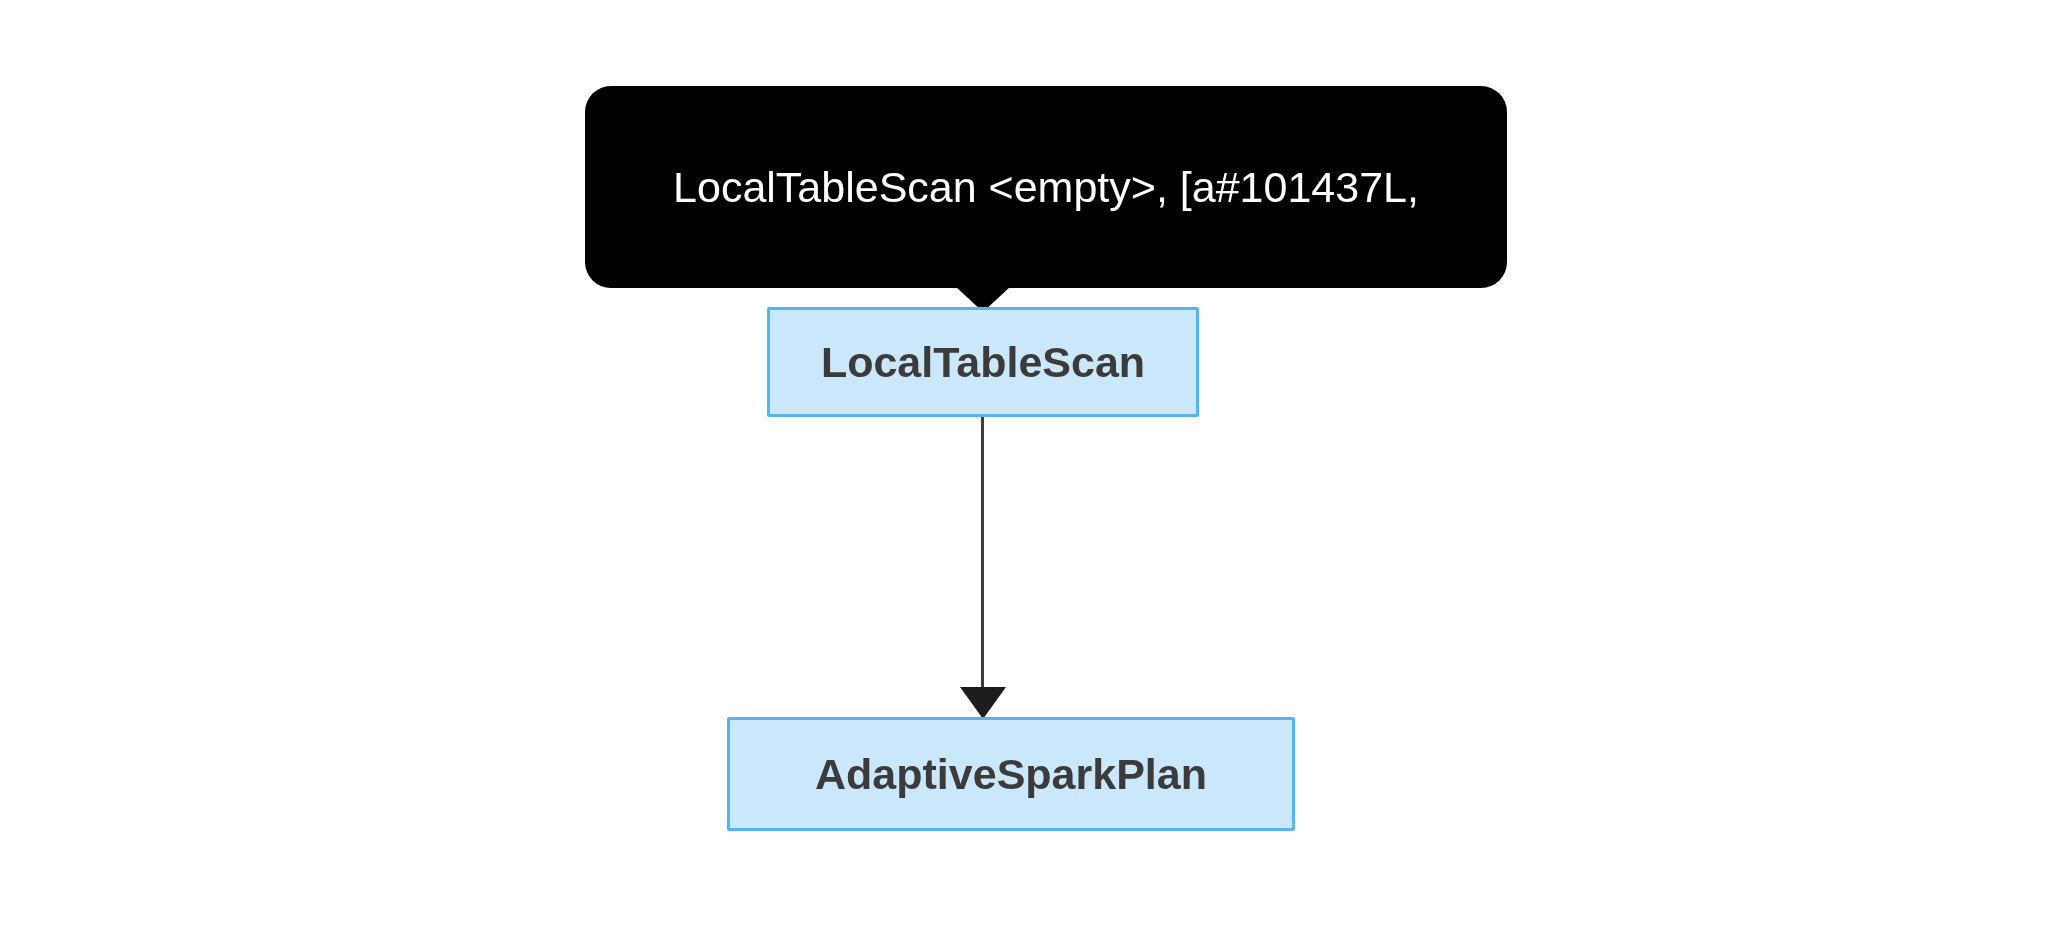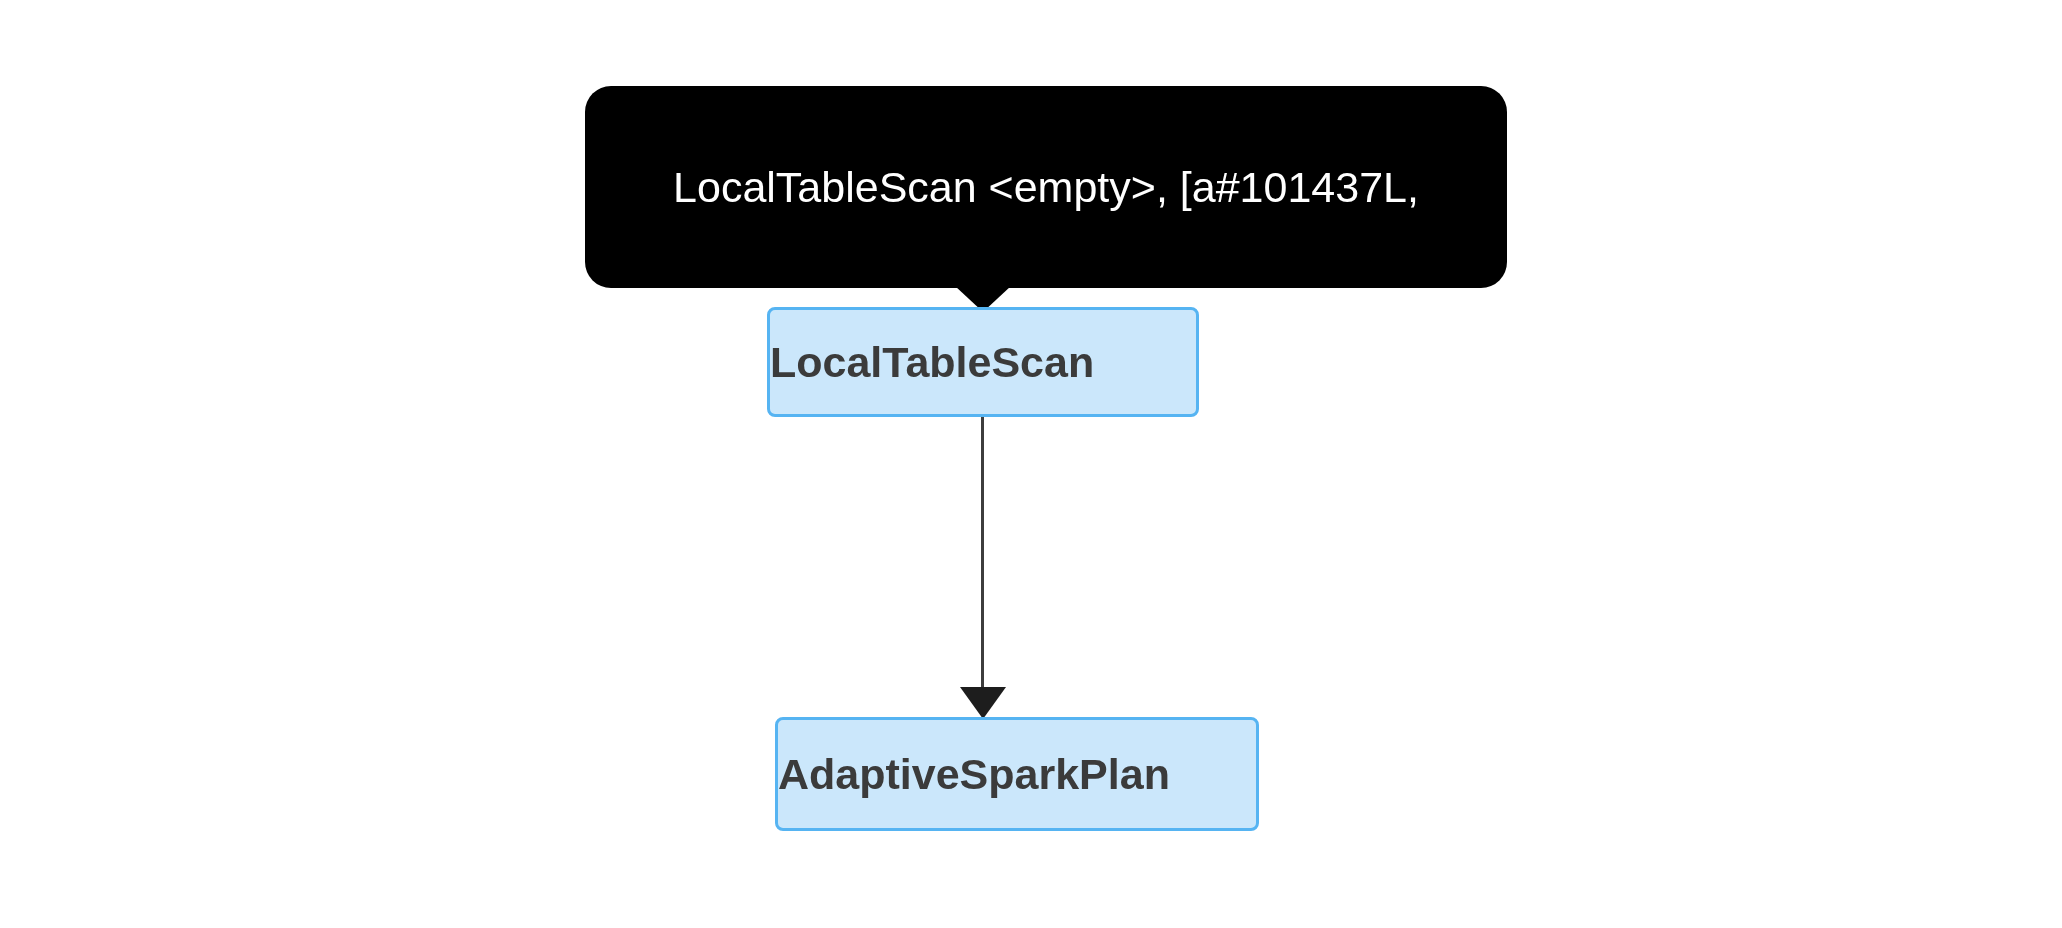--- a/index.html
+++ b/index.html
@@ -62,47 +62,46 @@
     border-right: 28px solid transparent;
     border-top: 26px solid #000000;
   }
 
   
   .node {
     position: absolute;
     box-sizing: border-box;
     background: #cbe7fb;
     border: 3px solid #56b4f2;
-    border-radius: 8px;
+    border-radius: 2px;
     display: flex;
     align-items: center;
-    justify-content: flex-start;
+    justify-content: center;
   }
   .node-label {
     color: #3b3b3b;
     font-family: "Liberation Sans", sans-serif;
     font-weight: bold;
     font-size: 43px;
     line-height: 1;
     white-space: nowrap;
     letter-spacing: 0px;
   }
 
   #node-localtablescan {
     left: 767px;
     top: 307px;
     width: 432px;
     height: 110px;
   }
   #node-adaptivesparkplan {
     left: 727px;
     top: 717px;
-    width: 484px;
+    width: 568px;
     height: 114px;
-    margin-left: 48px;
   }
 
   
   .edge-line {
     position: absolute;
     left: 981px;
     top: 417px;
     width: 3px;
     height: 275px;
     background: #3d3d3d;

